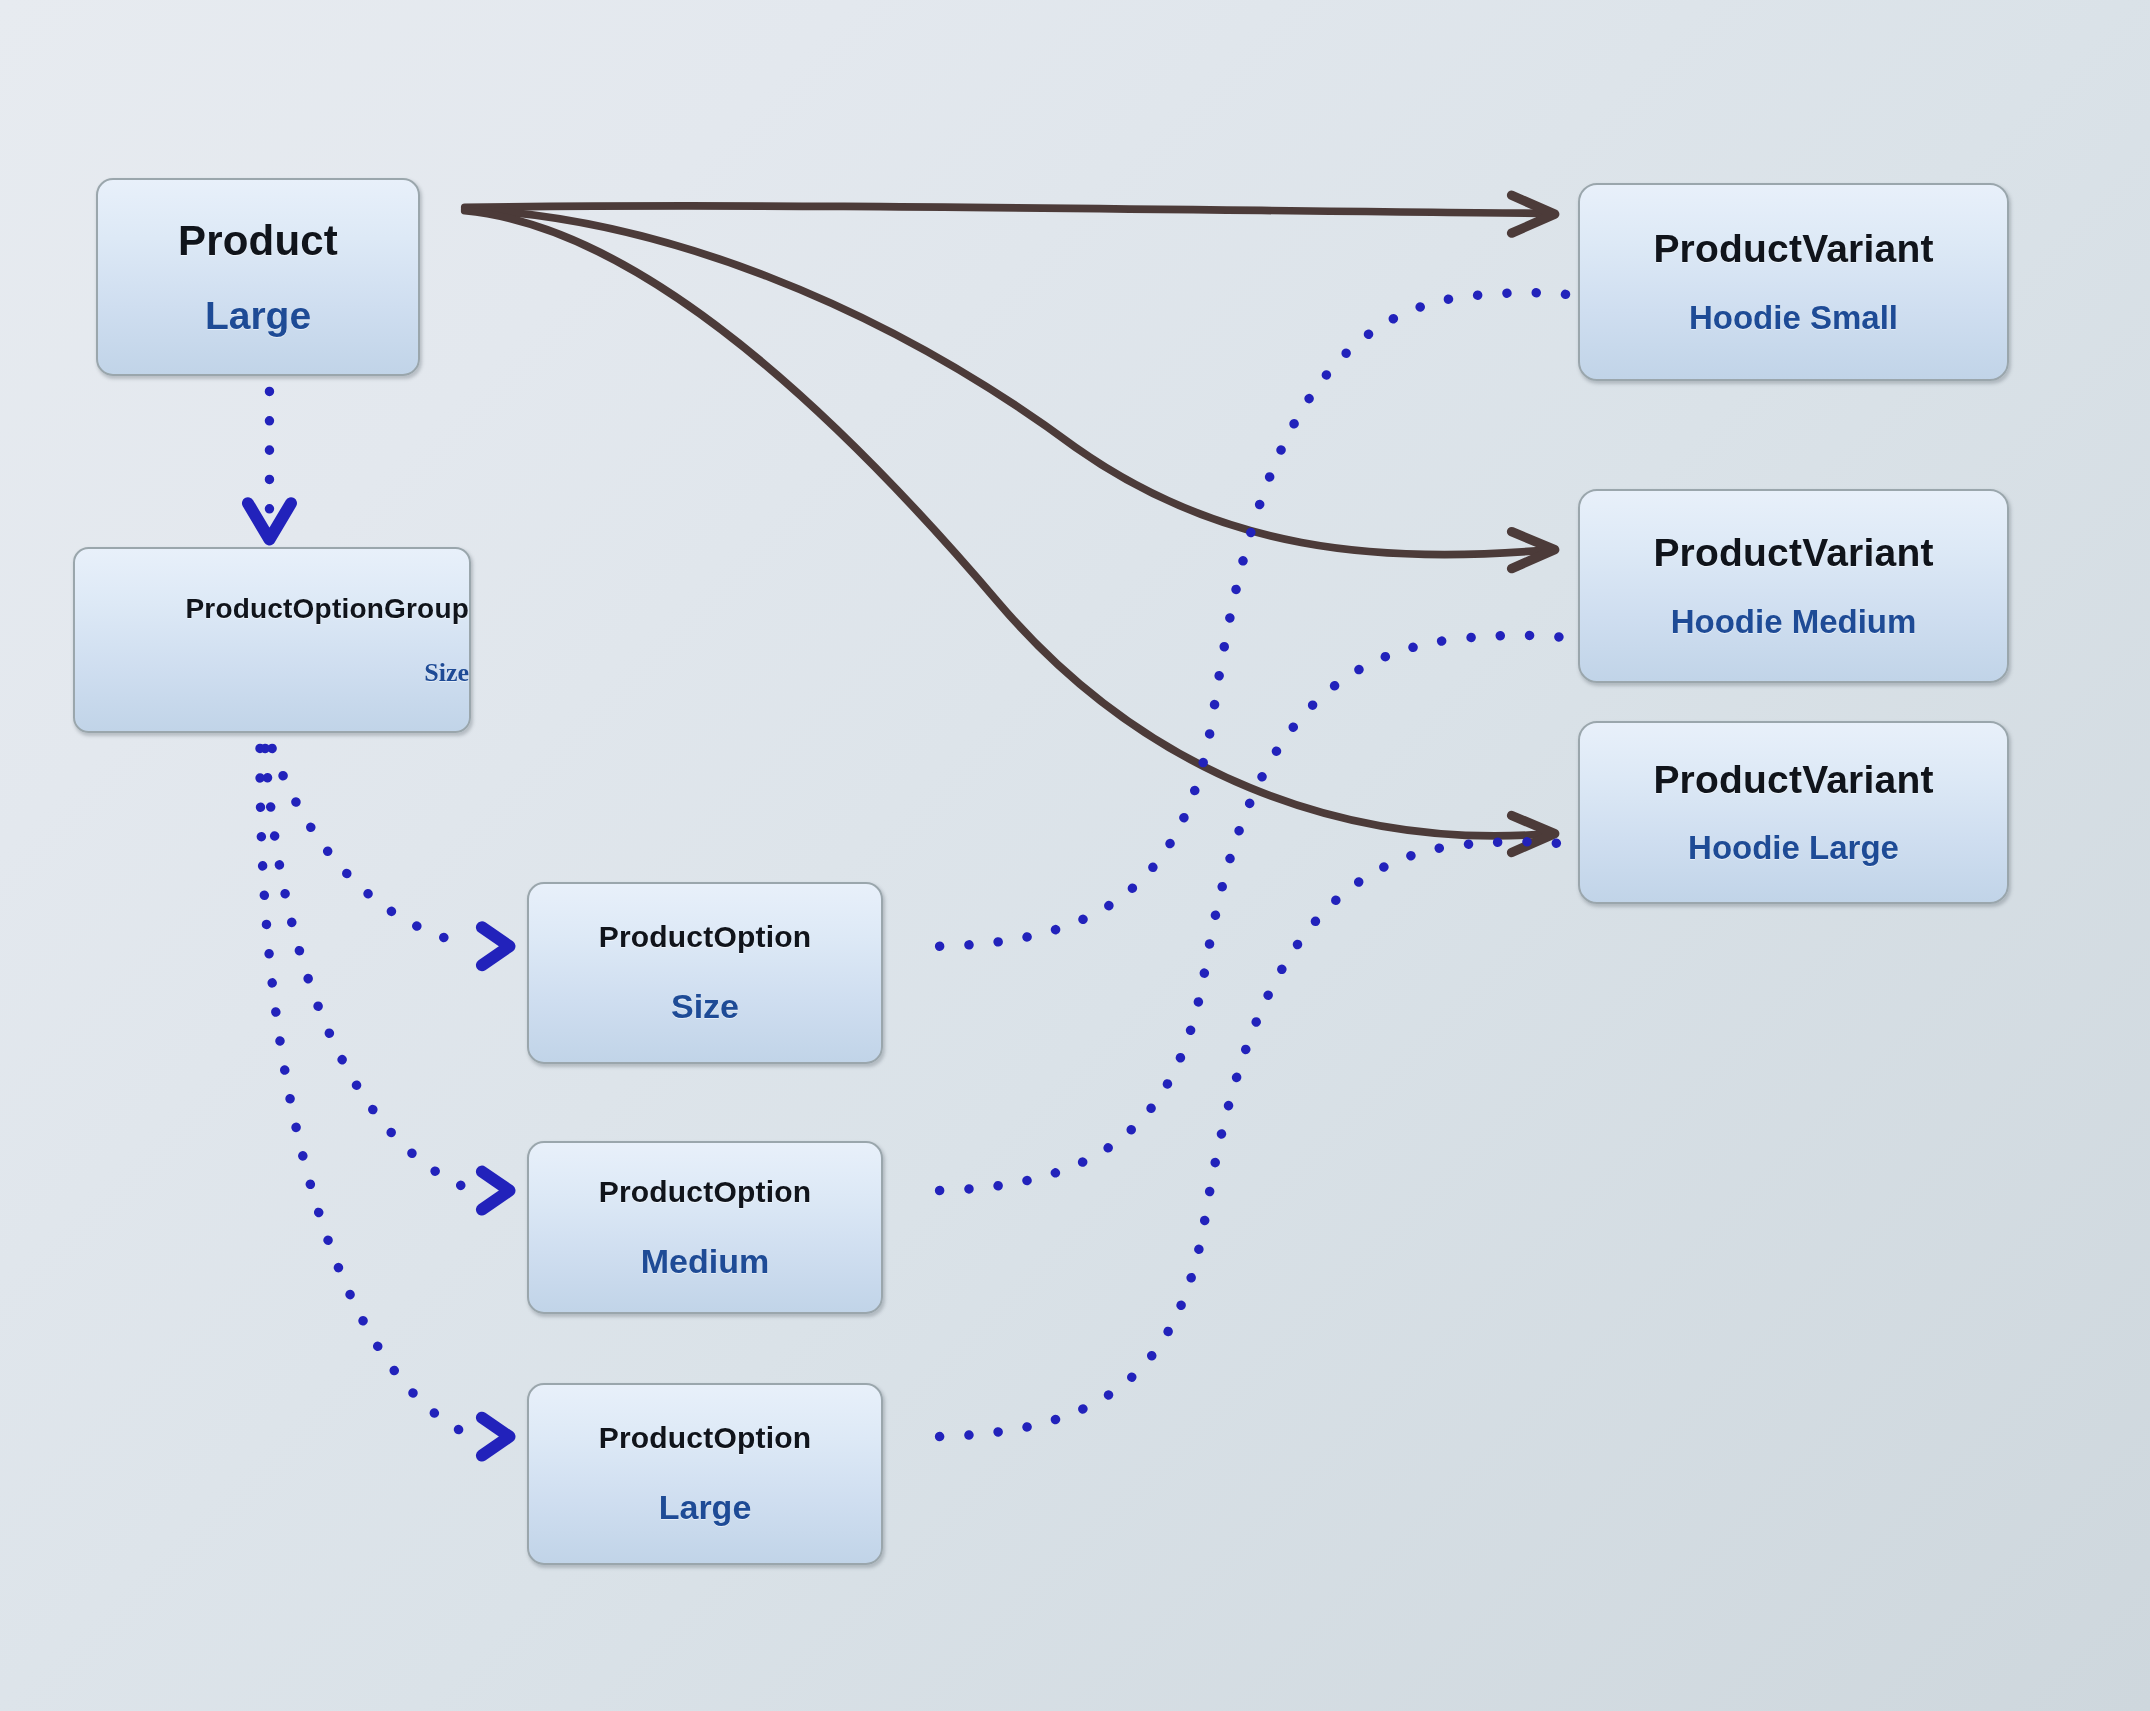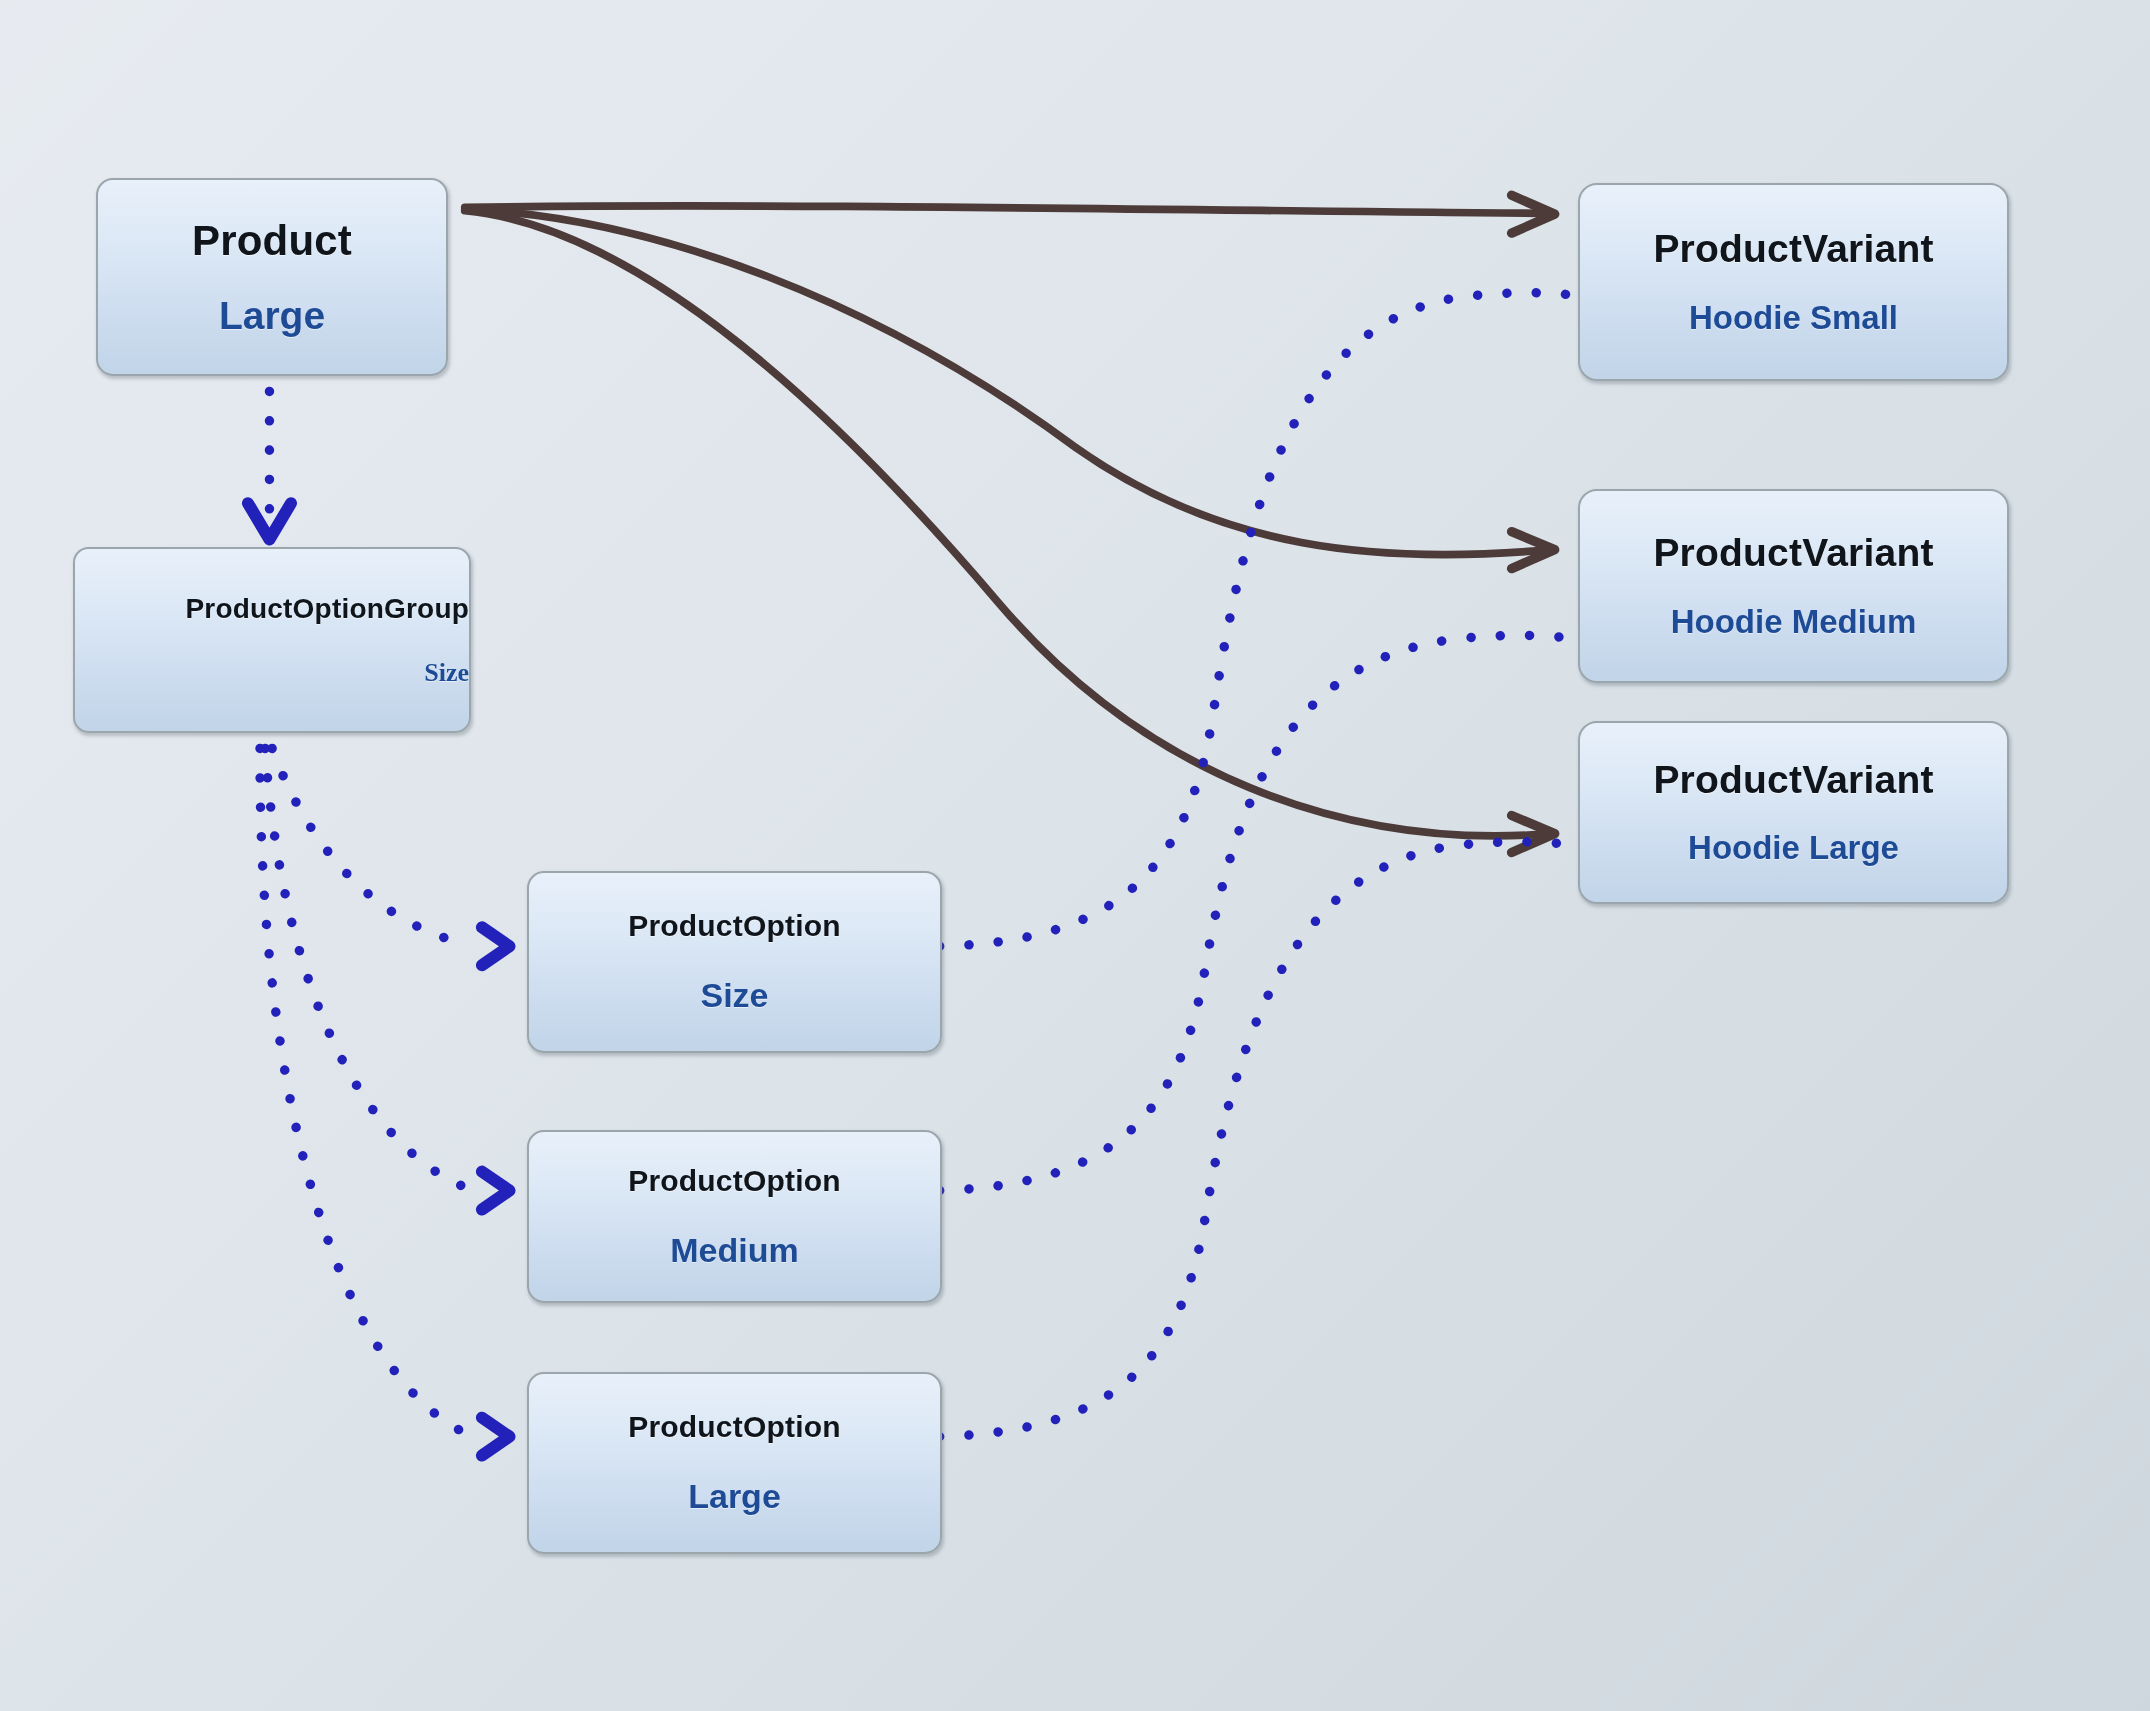--- a/index.html
+++ b/index.html
@@ -28,31 +28,31 @@
     letter-spacing:0.2px;
     text-shadow:0 0.9px 0 rgba(255,255,255,.55);
   }
   .node .sub{
     color:#1e4b96;
     font-weight:bold;
     text-shadow:0 0.9px 0 rgba(255,255,255,.5);
   }
 
   
-  #n-product{left:96px;top:178px;width:352px;height:198px;border-radius:17px;}
+  #n-product{left:96px;top:178px;width:324px;height:198px;border-radius:17px;}
   #n-product .ttl{font-size:42px;margin-bottom:29px;}
   #n-product .sub{font-size:39px;}
 
   
   #n-pog{left:73px;top:547px;width:398px;height:186px;border-radius:15.5px;align-items:flex-end;}
   #n-pog .ttl{font-size:28px;margin-bottom:33px;}
   #n-pog .sub{font-size:26px;font-family:Liberation Serif, serif;}
 
   
-  .n-po{left:527px;width:415px;border-radius:17px;}
+  .n-po{left:527px;width:356px;border-radius:17px;margin-top:11px;}
   .n-po .ttl{font-size:30px;margin-bottom:33px;}
   .n-po .sub{font-size:34px;}
   #n-po-0{top:871px;height:182px;}
   #n-po-1{top:1130px;height:173px;}
   #n-po-2{top:1372px;height:182px;}
 
   
   .n-pv{left:1578px;width:431px;border-radius:19px;}
   .n-pv .ttl{font-size:39px;margin-bottom:27.5px;}
   .n-pv .sub{font-size:33px;}

